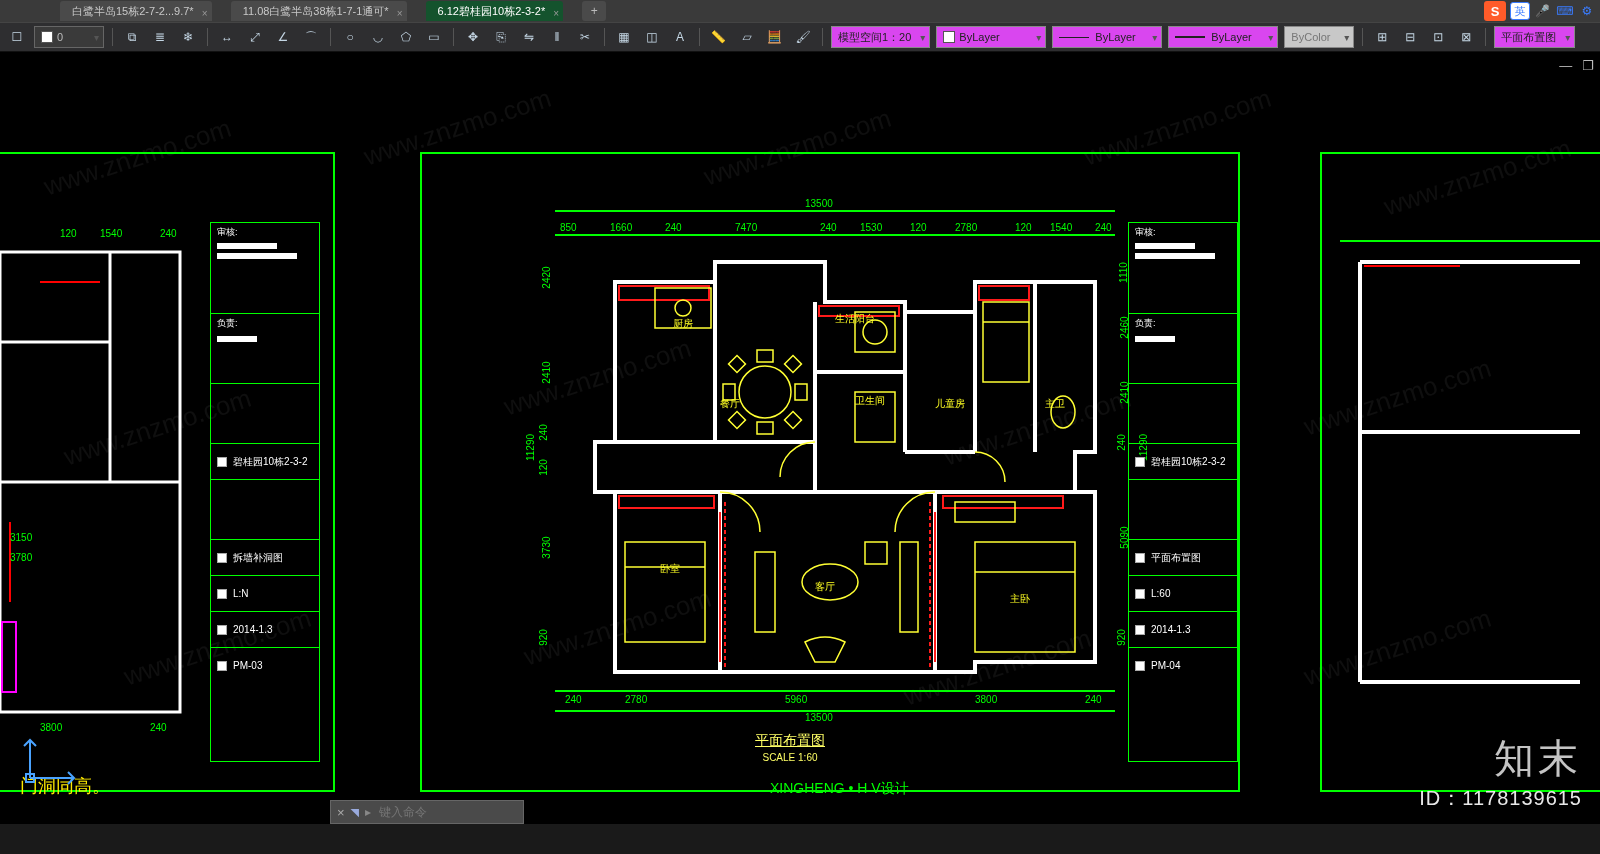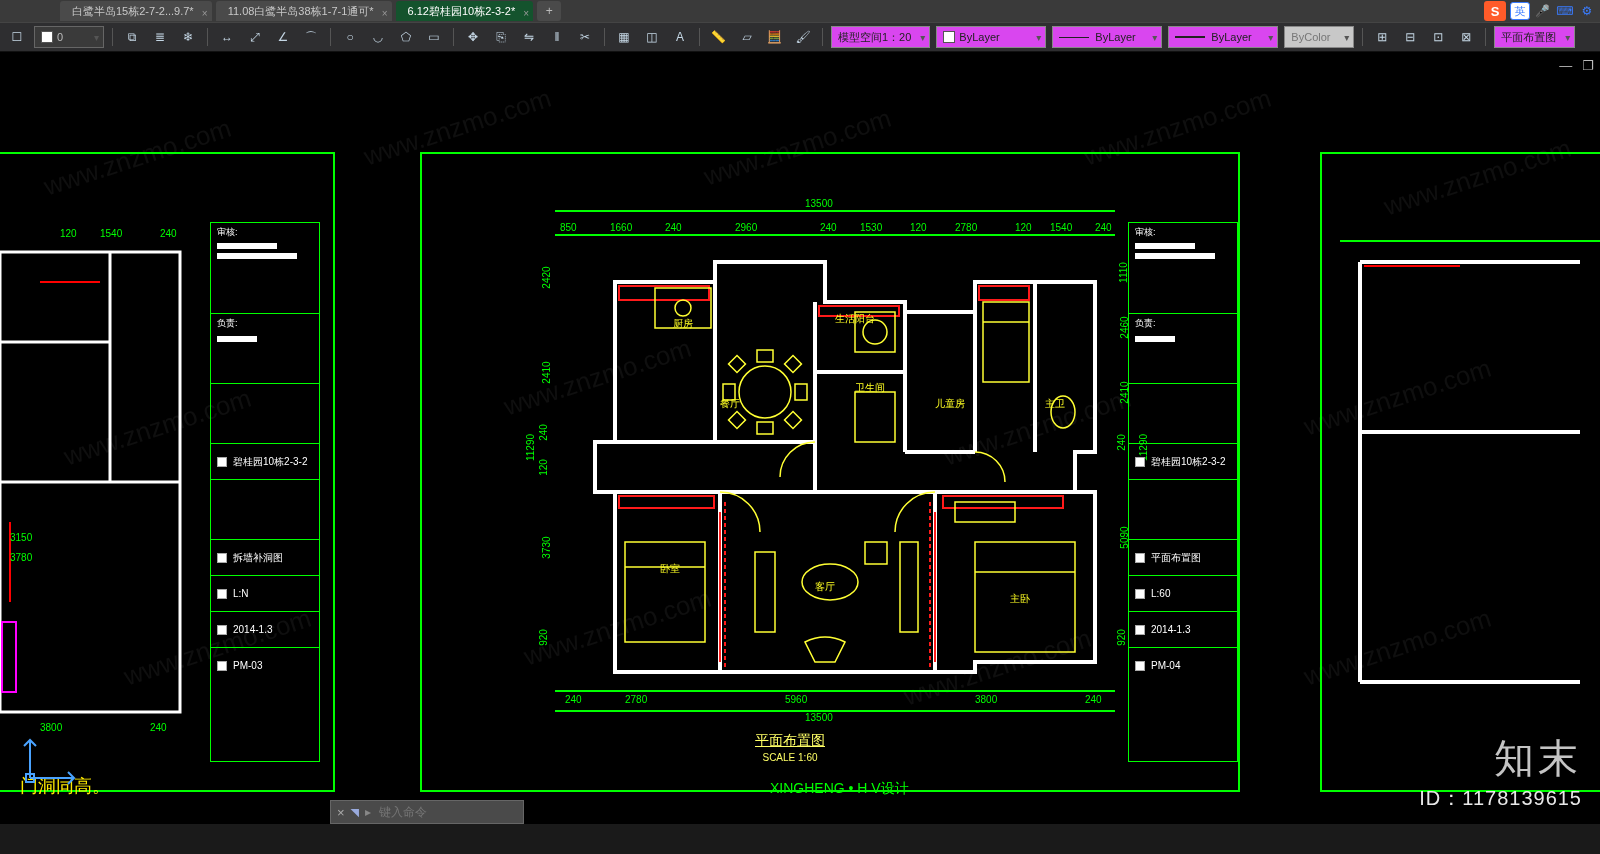--- a/index.html
+++ b/index.html
@@ -1,19 +1,19 @@
 <!DOCTYPE html>
 <html><head>
 <meta charset="utf-8">
 <style>
   html,body{margin:0;padding:0;width:1600px;height:854px;background:#1a1a1a;font-family:"Microsoft YaHei",Arial,sans-serif;overflow:hidden;color:#ccc;font-size:12px}
   *{box-sizing:border-box}
   
   .tabstrip{display:flex;align-items:center;height:22px;background:#3a3a3a;padding-left:60px}
-  .tab{height:20px;line-height:20px;padding:0 18px 0 12px;margin-right:4px;background:#4a4a4a;color:#c8c8c8;font-size:11px;position:relative;border-radius:3px 3px 0 0;cursor:pointer}
+  .tab{height:20px;line-height:20px;padding:0 18px 0 12px;margin-right:19px;background:#4a4a4a;color:#c8c8c8;font-size:11px;position:relative;border-radius:3px 3px 0 0;cursor:pointer}
   .tab.active{background:#14532d;color:#fff}
   .tab .close{position:absolute;right:4px;top:3px;font-size:10px;color:#999}
   .tab-plus{width:24px;height:20px;display:flex;align-items:center;justify-content:center;background:#4a4a4a;color:#bbb;cursor:pointer;border-radius:3px}
   
   .ime{position:absolute;right:4px;top:-1px;display:flex;align-items:center;gap:4px;height:24px}
   .ime .sogou{background:#ff5b29;color:#fff;font-weight:bold;width:22px;height:20px;display:flex;align-items:center;justify-content:center;border-radius:3px;font-size:13px}
   .ime .sq{width:20px;height:18px;border:1px solid #3a7cff;border-radius:3px;display:flex;align-items:center;justify-content:center;color:#3a7cff;font-size:11px;background:#fff}
   .ime .ico{width:18px;height:18px;display:flex;align-items:center;justify-content:center;color:#3a7cff}
   
   .toolbar{display:flex;align-items:center;height:30px;background:#2e2e30;border-top:1px solid #444;border-bottom:1px solid #111;padding:0 6px;gap:6px}
@@ -229,21 +229,21 @@
   <div style="position:absolute;left:770px;top:728px;color:#00ff00;font-size:14px">XINGHENG • H  V设计</div>
 
   <div class="plan" style="left:555px;top:160px;width:560px;height:550px">
 
     <div class="dim-lbl" style="left:250px;top:-14px">13500</div>
     <div class="greenline" style="left:0;top:-2px;width:560px"></div>
 
     <div class="dim-lbl" style="left:5px;top:10px">850</div>
     <div class="dim-lbl" style="left:55px;top:10px">1660</div>
     <div class="dim-lbl" style="left:110px;top:10px">240</div>
-    <div class="dim-lbl" style="left:180px;top:10px">2960</div>
+    <div class="dim-lbl" style="left:180px;top:10px">7470</div>
     <div class="dim-lbl" style="left:265px;top:10px">240</div>
     <div class="dim-lbl" style="left:305px;top:10px">1530</div>
     <div class="dim-lbl" style="left:355px;top:10px">120</div>
     <div class="dim-lbl" style="left:400px;top:10px">2780</div>
     <div class="dim-lbl" style="left:460px;top:10px">120</div>
     <div class="dim-lbl" style="left:495px;top:10px">1540</div>
     <div class="dim-lbl" style="left:540px;top:10px">240</div>
     <div class="greenline" style="left:0;top:22px;width:560px"></div>
 
     <div class="dim-lbl" style="left:-38px;top:230px;transform:rotate(-90deg)">11290</div>
@@ -340,21 +340,21 @@
         <path d="M165 250 A40 40 0 0 1 205 290"></path>
         <path d="M380 250 A40 40 0 0 0 340 290"></path>
         <path d="M260 200 A35 35 0 0 0 225 235"></path>
         <path d="M420 210 A30 30 0 0 1 450 240"></path>
       </g>
     </svg>
 
     <div class="room-lbl" style="left:118px;top:105px">厨房</div>
     <div class="room-lbl" style="left:280px;top:100px">生活阳台</div>
     <div class="room-lbl" style="left:165px;top:185px">餐厅</div>
-    <div class="room-lbl" style="left:300px;top:169px">卫生间</div>
+    <div class="room-lbl" style="left:300px;top:182px">卫生间</div>
     <div class="room-lbl" style="left:380px;top:185px">儿童房</div>
     <div class="room-lbl" style="left:490px;top:185px">主卫</div>
     <div class="room-lbl" style="left:260px;top:368px">客厅</div>
     <div class="room-lbl" style="left:105px;top:350px">卧室</div>
     <div class="room-lbl" style="left:455px;top:380px">主卧</div>
 
     <div class="greenline" style="left:0;top:478px;width:560px"></div>
     <div class="dim-lbl" style="left:10px;top:482px">240</div>
     <div class="dim-lbl" style="left:70px;top:482px">2780</div>
     <div class="dim-lbl" style="left:230px;top:482px">5960</div>

